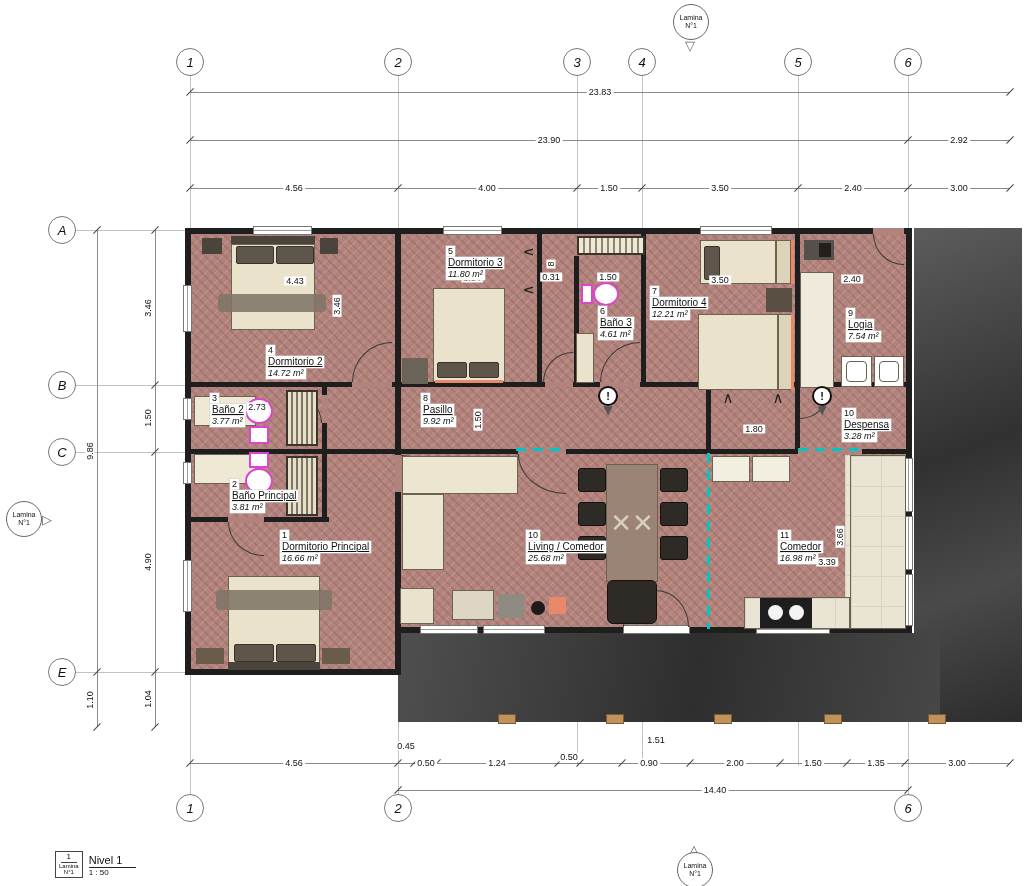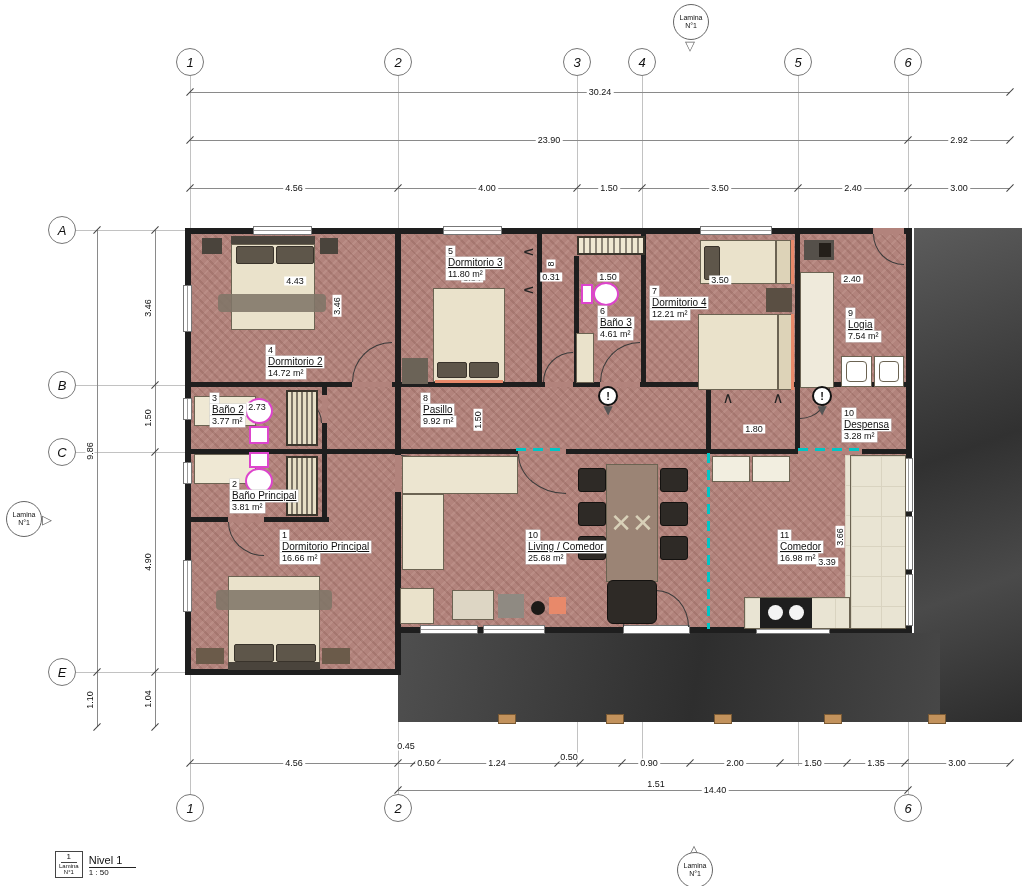--- a/index.html
+++ b/index.html
@@ -43,21 +43,21 @@
   .tealv{position:absolute;width:3px;background:repeating-linear-gradient(180deg,#00c6c6 0 10px,transparent 10px 17px);z-index:14;}
   .tealh{position:absolute;height:3px;background:repeating-linear-gradient(90deg,#00c6c6 0 10px,transparent 10px 17px);z-index:14;}
   .excl{position:absolute;width:16px;height:16px;border:2px solid #111;border-radius:50%;background:#fff;z-index:15;
         display:flex;align-items:center;justify-content:center;font-weight:bold;font-size:11px;transform:translate(-50%,-50%);}
   .exclpt{position:absolute;color:#555;font-size:12px;z-index:15;transform:translate(-50%,-50%);font-family:"DejaVu Sans",sans-serif;}
   .chev{position:absolute;color:#222;font-size:15px;z-index:12;transform:translate(-50%,-50%);}
   
   .room-tag{position:absolute;display:flex;flex-direction:column;align-items:flex-start;font-size:9px;line-height:1.2;z-index:30;}
   .rt-num,.rt-name,.rt-area{background:#fff;padding:0 2px;box-shadow:0 0 0 .5px #cfcfcf;}
   .rt-name{text-decoration:underline;font-size:10px;}
-  .rt-area{}
+  .rt-area{font-style:italic;}
   
   .lam{position:absolute;width:34px;height:34px;border:1px solid #666;border-radius:50%;background:#fff;z-index:20;
        display:flex;flex-direction:column;align-items:center;justify-content:center;font-size:7px;line-height:1.1;}
   .lamgl{position:absolute;color:#666;font-size:13px;z-index:20;transform:translate(-50%,-50%);font-family:"DejaVu Sans",sans-serif;}
   
   .vt{position:absolute;left:55px;top:851px;display:flex;align-items:flex-end;gap:6px;z-index:20;}
   .vt-left{display:flex;flex-direction:column;align-items:center;font-size:6px;line-height:1.1;border:1px solid #444;padding:1px 3px;}
   .vt-left .n{font-size:8px;border-bottom:1px solid #444;padding:0 6px;}
   .vt-right{display:flex;flex-direction:column;font-size:8px;line-height:1.2;}
   .vt-right .t{font-size:11px;border-bottom:1.5px solid #222;padding-right:14px;}
@@ -116,42 +116,42 @@
 
   <i class="tick" style="left:155px;top:230px;"></i>
   <i class="tick" style="left:155px;top:385px;"></i>
   <i class="tick" style="left:155px;top:452px;"></i>
   <i class="tick" style="left:155px;top:672px;"></i>
   <i class="tick" style="left:155px;top:727px;"></i>
   <i class="tick" style="left:97px;top:230px;"></i>
   <i class="tick" style="left:97px;top:672px;"></i>
   <i class="tick" style="left:97px;top:727px;"></i>
 
-  <span class="dim" style="left:600px;top:92px;">30.24</span>
+  <span class="dim" style="left:600px;top:92px;">23.83</span>
   <span class="dim" style="left:549px;top:140px;">23.90</span>
   <span class="dim" style="left:959px;top:140px;">2.92</span>
   <span class="dim" style="left:294px;top:188px;">4.56</span>
   <span class="dim" style="left:487px;top:188px;">4.00</span>
   <span class="dim" style="left:609px;top:188px;">1.50</span>
   <span class="dim" style="left:720px;top:188px;">3.50</span>
   <span class="dim" style="left:853px;top:188px;">2.40</span>
   <span class="dim" style="left:959px;top:188px;">3.00</span>
   <span class="dim dimv" style="left:90px;top:451px;">9.86</span>
   <span class="dim dimv" style="left:90px;top:700px;">1.10</span>
   <span class="dim dimv" style="left:148px;top:308px;">3.46</span>
   <span class="dim dimv" style="left:148px;top:418px;">1.50</span>
   <span class="dim dimv" style="left:148px;top:562px;">4.90</span>
   <span class="dim dimv" style="left:148px;top:699px;">1.04</span>
   <span class="dim" style="left:294px;top:763px;">4.56</span>
   <span class="dim" style="left:406px;top:746px;">0.45</span>
   <span class="dim" style="left:426px;top:763px;">0.50</span>
   <span class="dim" style="left:497px;top:763px;">1.24</span>
   <span class="dim" style="left:569px;top:757px;">0.50</span>
   <span class="dim" style="left:601px;top:763px;margin-left:48px;">0.90</span>
-  <span class="dim" style="left:656px;top:784px;">1.51</span>
+  <span class="dim" style="left:656px;top:740px;">1.51</span>
   <span class="dim" style="left:735px;top:763px;">2.00</span>
   <span class="dim" style="left:813px;top:763px;">1.50</span>
   <span class="dim" style="left:876px;top:763px;">1.35</span>
   <span class="dim" style="left:957px;top:763px;">3.00</span>
   <span class="dim" style="left:715px;top:790px;">14.40</span>
 
   <div class="bubble" style="left:190px;top:62px;">1</div>
   <div class="bubble" style="left:398px;top:62px;">2</div>
   <div class="bubble" style="left:577px;top:62px;">3</div>
   <div class="bubble" style="left:642px;top:62px;">4</div>

